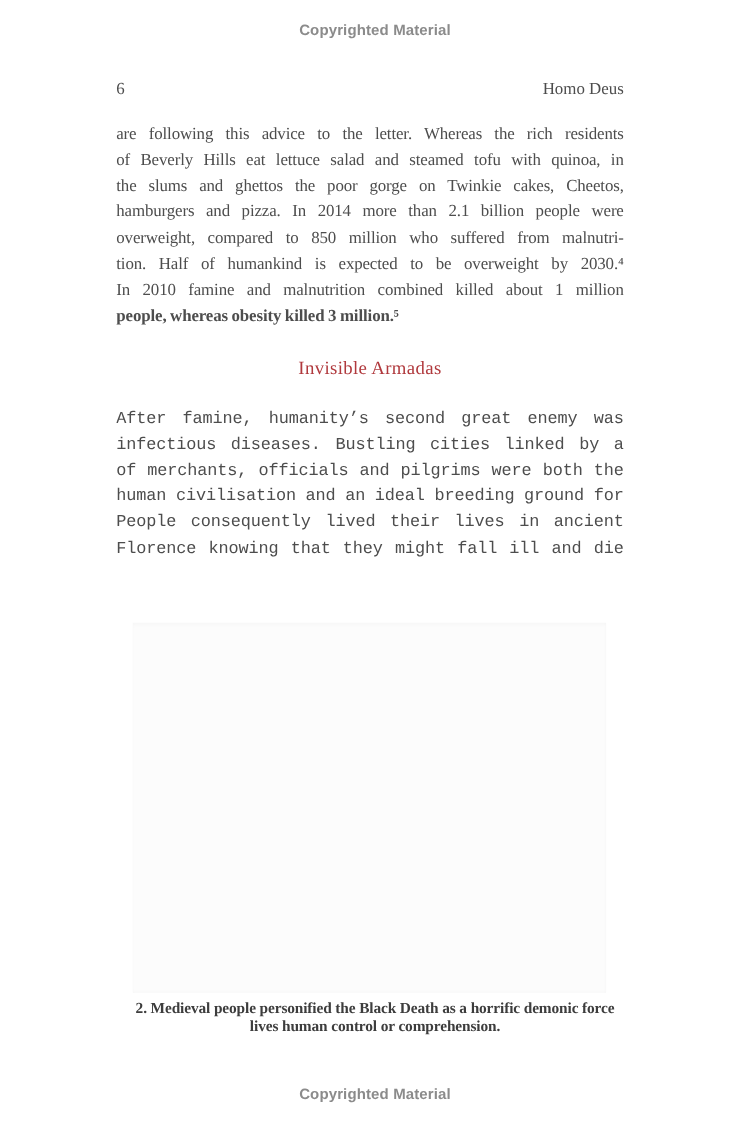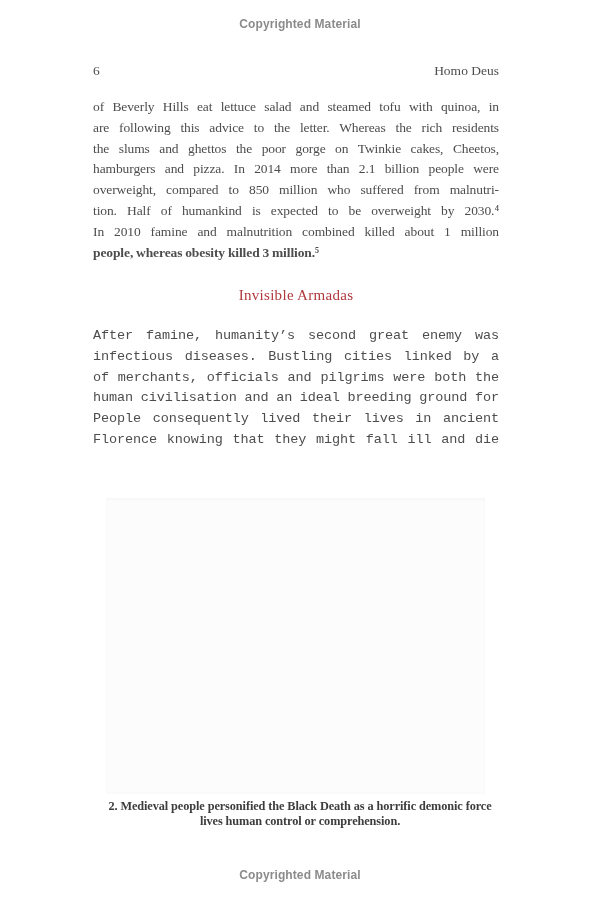--- a/index.html
+++ b/index.html
@@ -109,22 +109,22 @@
 <div class="page">
 
   <div class="copyright-notice copyright-top">Copyrighted Material</div>
 
   <div class="running-header">
     <span>6</span>
     <span>Homo Deus</span>
   </div>
 
   <div class="body-paragraph para-1">
+    <div class="body-line">are following this advice to the letter. Whereas the rich residents</div>
     <div class="body-line">of Beverly Hills eat lettuce salad and steamed tofu with quinoa, in</div>
-    <div class="body-line">are following this advice to the letter. Whereas the rich residents</div>
     <div class="body-line">the slums and ghettos the poor gorge on Twinkie cakes, Cheetos,</div>
     <div class="body-line">hamburgers and pizza. In 2014 more than 2.1 billion people were</div>
     <div class="body-line">overweight, compared to 850 million who suffered from malnutri-</div>
     <div class="body-line">tion. Half of humankind is expected to be overweight by 2030.⁴</div>
     <div class="body-line">In 2010 famine and malnutrition combined killed about 1 million</div>
     <div class="body-line par-end">people, whereas obesity killed 3 million.⁵</div>
   </div>
 
   <div class="section-heading">Invisible Armadas</div>
 

